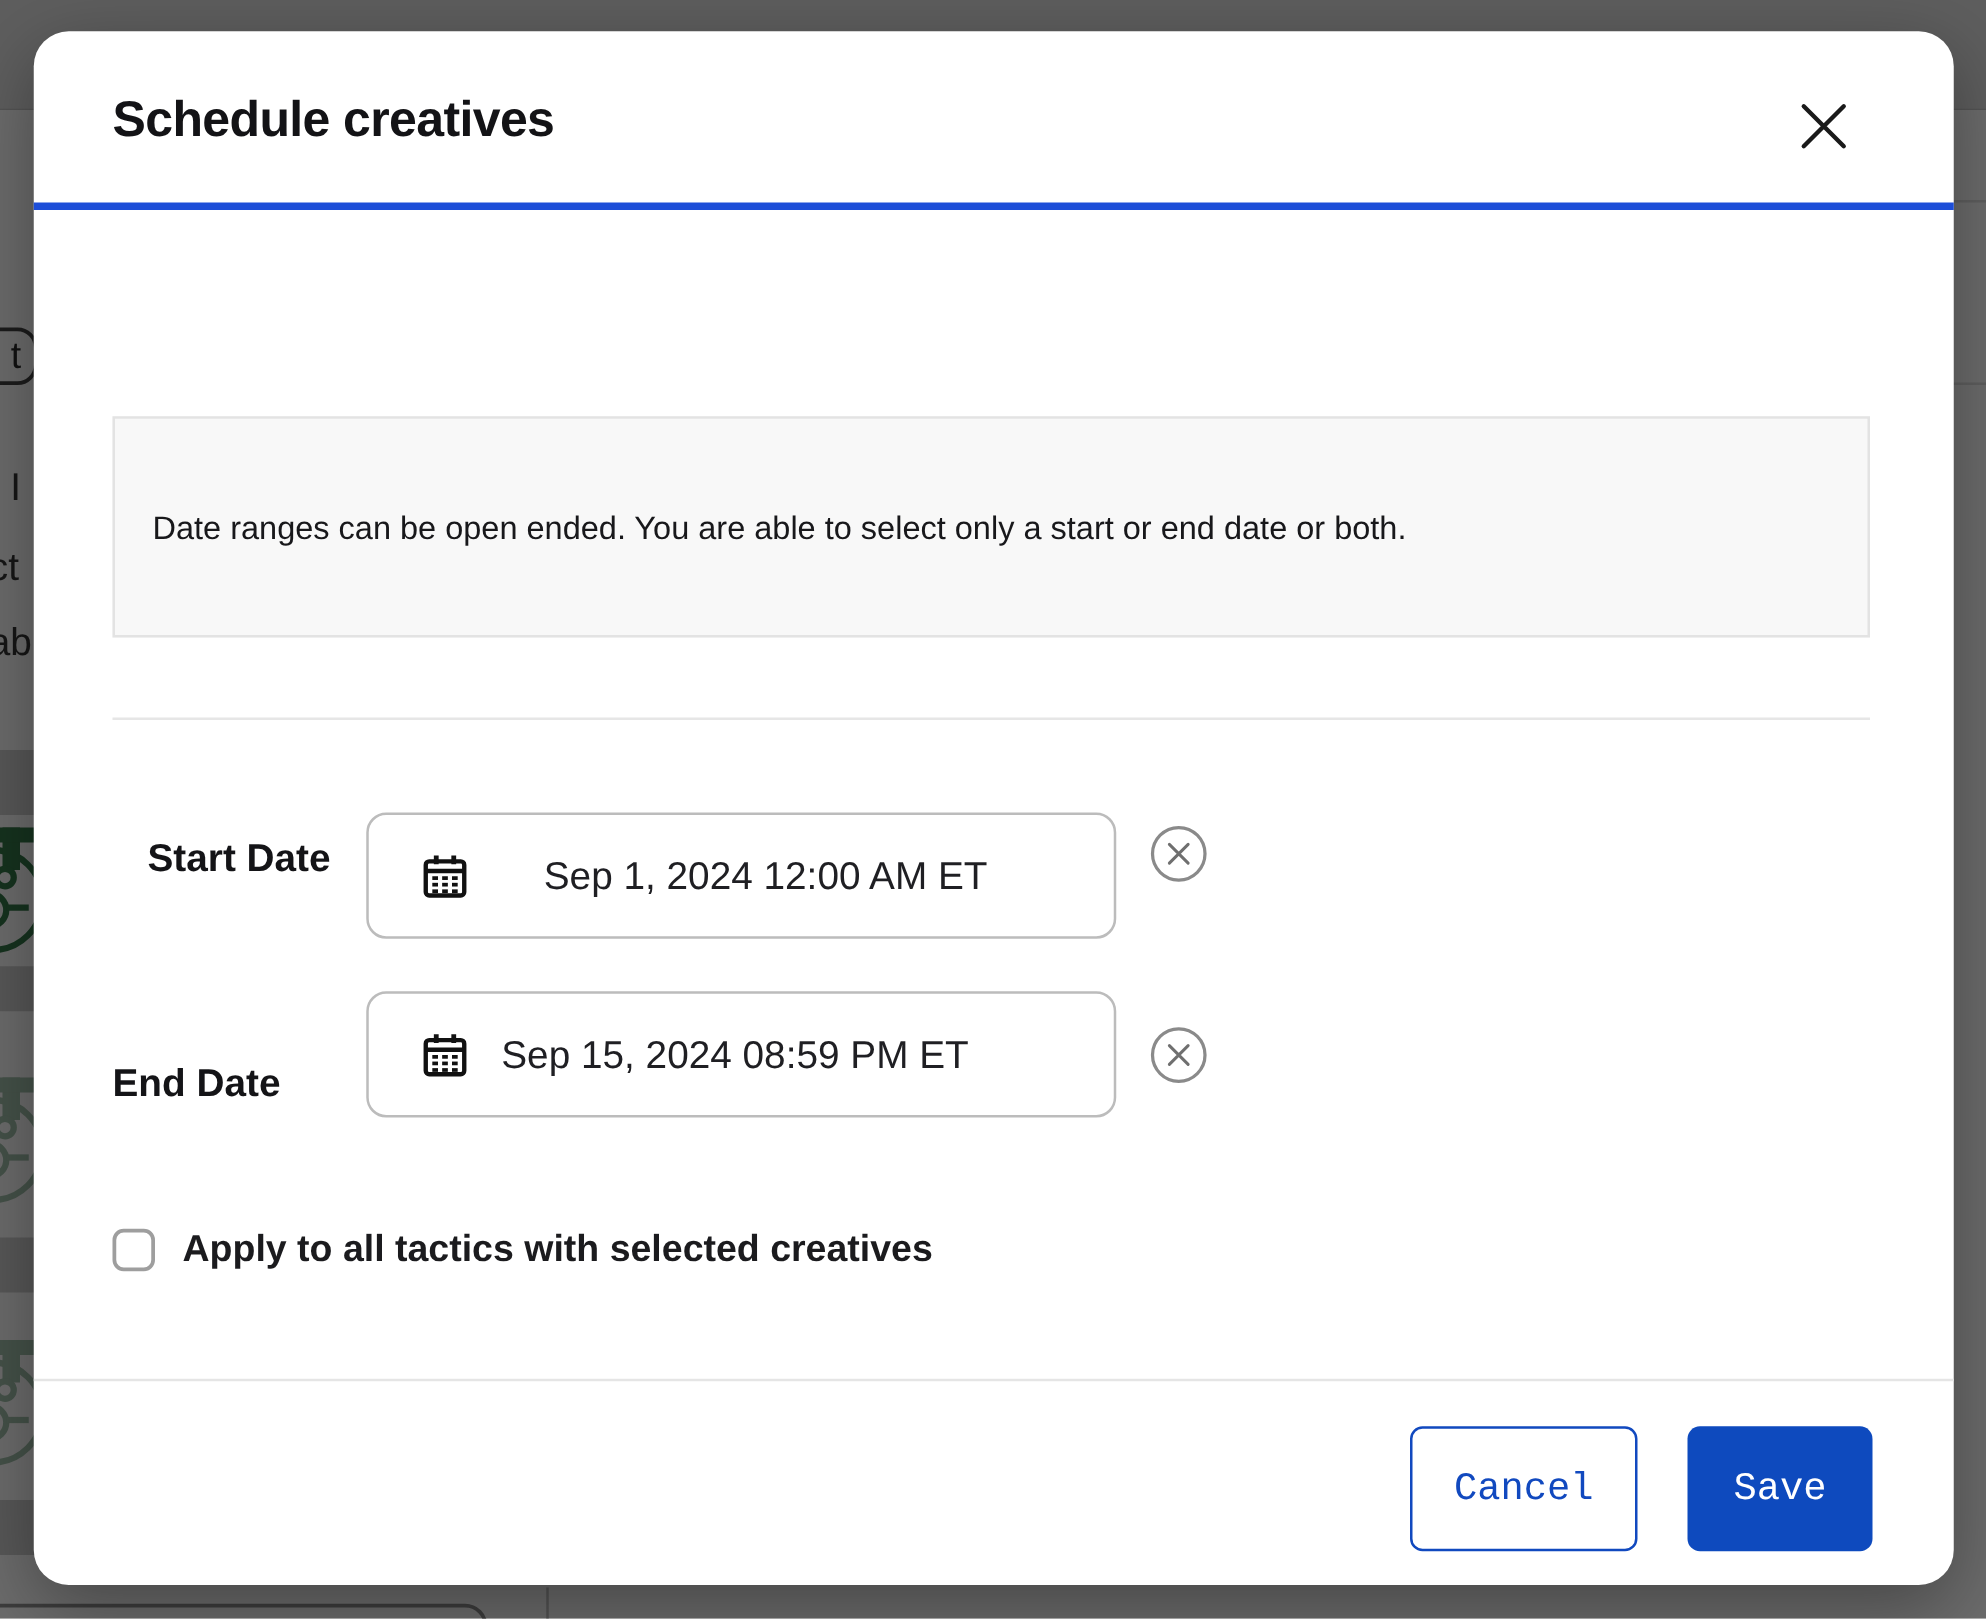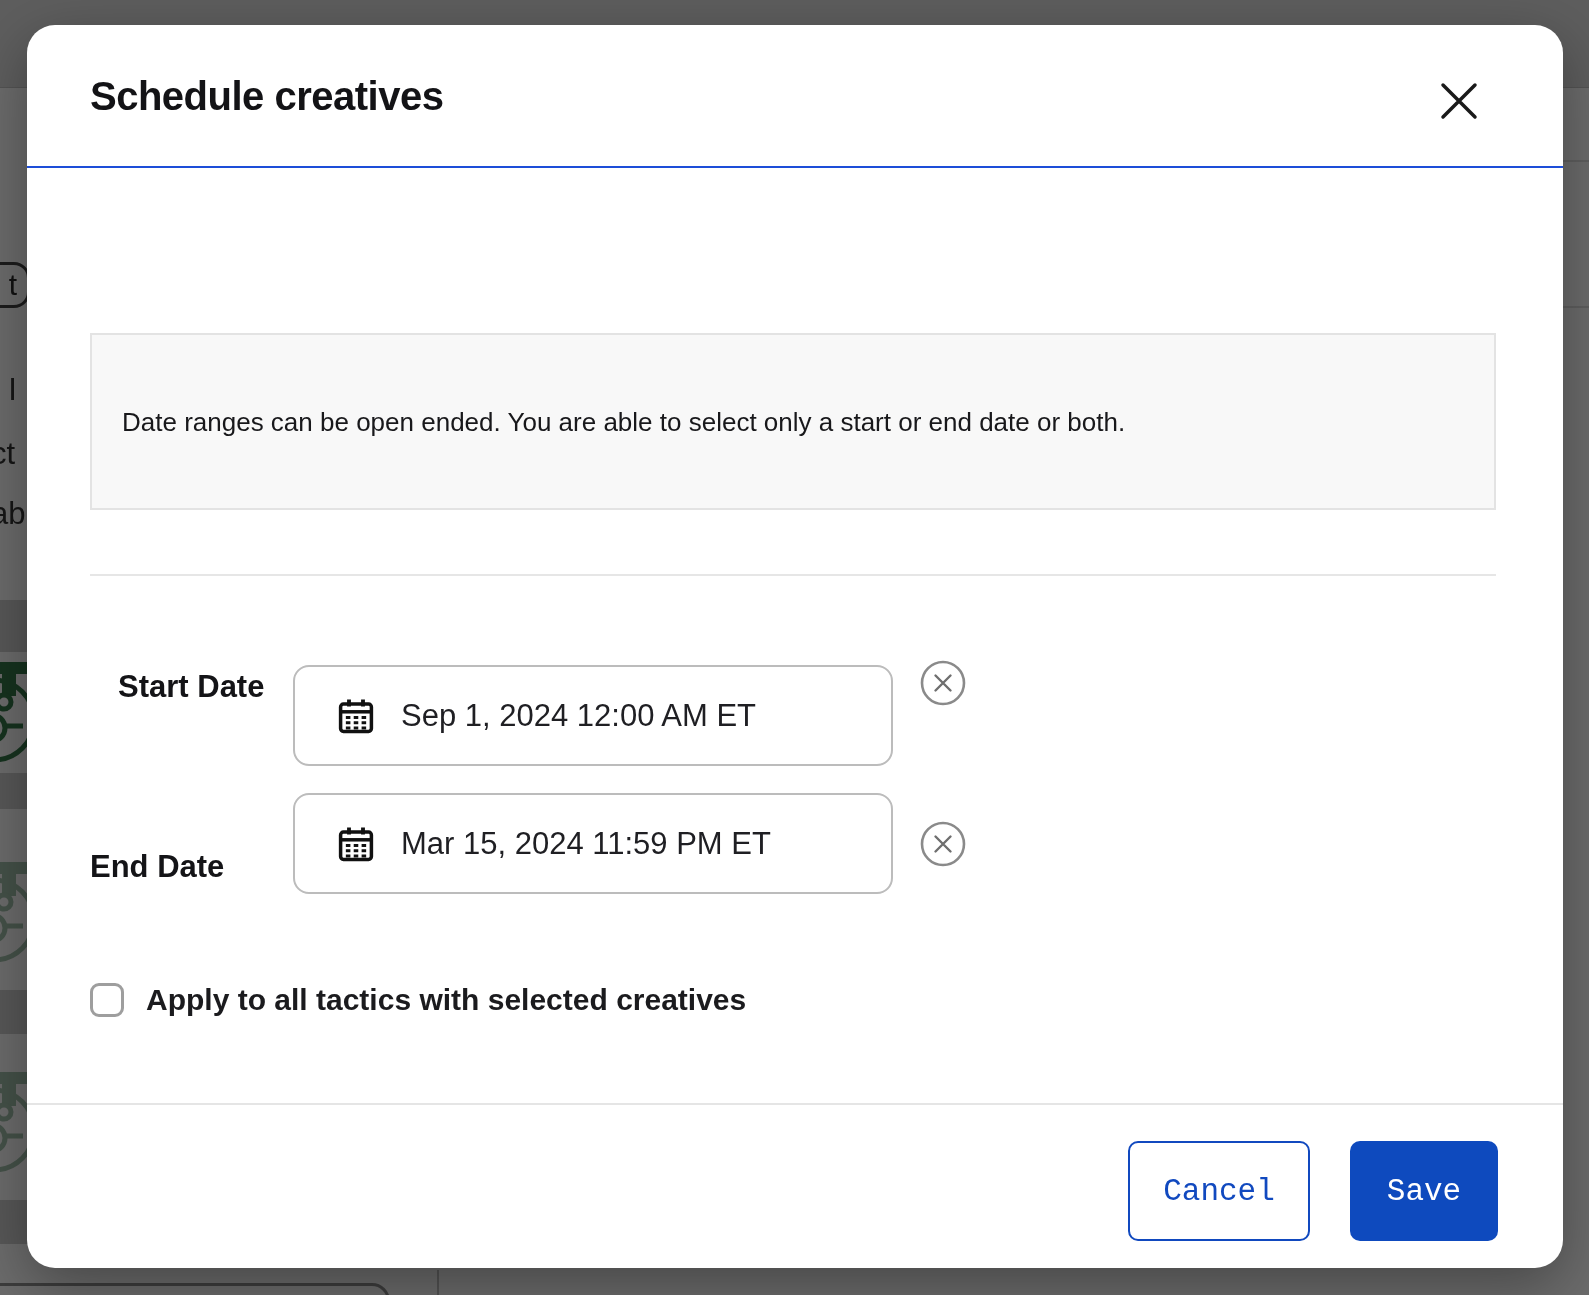--- a/index.html
+++ b/index.html
@@ -27,21 +27,21 @@
   .bg-logo { position:absolute; left:-58px; width:104px; height:104px; }
 
   
   .modal {
     position:absolute; left:27px; top:25px; width:1536px; height:1243px;
     background:#ffffff; border-radius:28px;
     box-shadow: 0 18px 60px rgba(0,0,0,0.35);
   }
 
   .modal-header { position:absolute; left:0; top:0; width:100%; height:143px;
-    border-bottom:2px solid #1d4ed8;padding-left:37px; }
+    border-bottom:6px solid #1d4ed8;padding-left:37px; }
   .dialog-title { position:absolute; left:63px; top:0; height:143px;
     display:flex; align-items:center;
     font-size:40px; font-weight:700; color:#131316; letter-spacing:-0.5px; }
   .close-btn { position:absolute; right:78px; top:50px; width:52px; height:52px;
     background:transparent; border:none; cursor:pointer;
     display:flex; align-items:center; justify-content:center; }
 
   .desc { position:absolute; left:63px; top:212px; font-size:30px; color:#27272a; }
 
   .info-box { position:absolute; left:63px; top:308px; width:1406px; height:177px;
@@ -52,21 +52,21 @@
   .mid-divider { position:absolute; left:63px; top:549px; width:1406px; height:2px;
     background:#e6e6e6; border:none; }
 
   .field-label { position:absolute; left:63px; font-size:31px; font-weight:600; color:#141417; }
   .label-start { top:644px;margin-left:28px; }
   .label-end   { top:824px; }
 
   .date-input { position:absolute; left:266px; width:600px; height:101px;
     border:2px solid #bcbcbc; border-radius:16px; background:#fff;
     display:flex; align-items:center; padding-left:40px; cursor:pointer; }
-  .input-start { top:640px; }
+  .input-start { top:625px;gap:34px; }
   .input-end   { top:768px; }
   .date-input .cal { flex:0 0 auto; margin-right:24px; }
   .date-input .val { font-size:31px; color:#1f1f23; white-space:nowrap; }
 
   .clear-btn { position:absolute; left:892px; width:48px; height:48px;
     background:transparent; border:none; cursor:pointer; padding:0; }
   .clear-start { top:634px; }
   .clear-end   { top:795px; }
 
   .checkbox-row { position:absolute; left:63px; top:958px; display:flex;
@@ -196,21 +196,21 @@
             <rect x="10.7" y="12" width="2.6" height="1.7"></rect>
             <rect x="15.2" y="12" width="2.6" height="1.7"></rect>
           <rect x="6.2" y="15" width="2.6" height="1.7"></rect>
             <rect x="10.7" y="15" width="2.6" height="1.7"></rect>
             <rect x="15.2" y="15" width="2.6" height="1.7"></rect>
           <rect x="6.2" y="18" width="2.6" height="1.7"></rect>
             <rect x="10.7" y="18" width="2.6" height="1.7"></rect>
             <rect x="15.2" y="18" width="2.6" height="1.7"></rect>
         </g>
       </svg>
-      <span class="val">Mar 15, 2024 11:59 PM ET</span>
+      <span class="val">Sep 15, 2024 08:59 PM ET</span>
     </div>
     <button class="clear-btn clear-end" aria-label="Clear end date">
       <svg width="48" height="48" viewBox="0 0 48 48">
         <circle cx="24" cy="24" r="21" fill="none" stroke="#8a8a8a" stroke-width="2.6"></circle>
         <path d="M16.5 16.5 L31.5 31.5 M31.5 16.5 L16.5 31.5" stroke="#6f6f6f" stroke-width="2.4" stroke-linecap="round"></path>
       </svg>
     </button>
 
     <div class="checkbox-row">
       <span class="checkbox" role="checkbox" aria-checked="false"></span>

